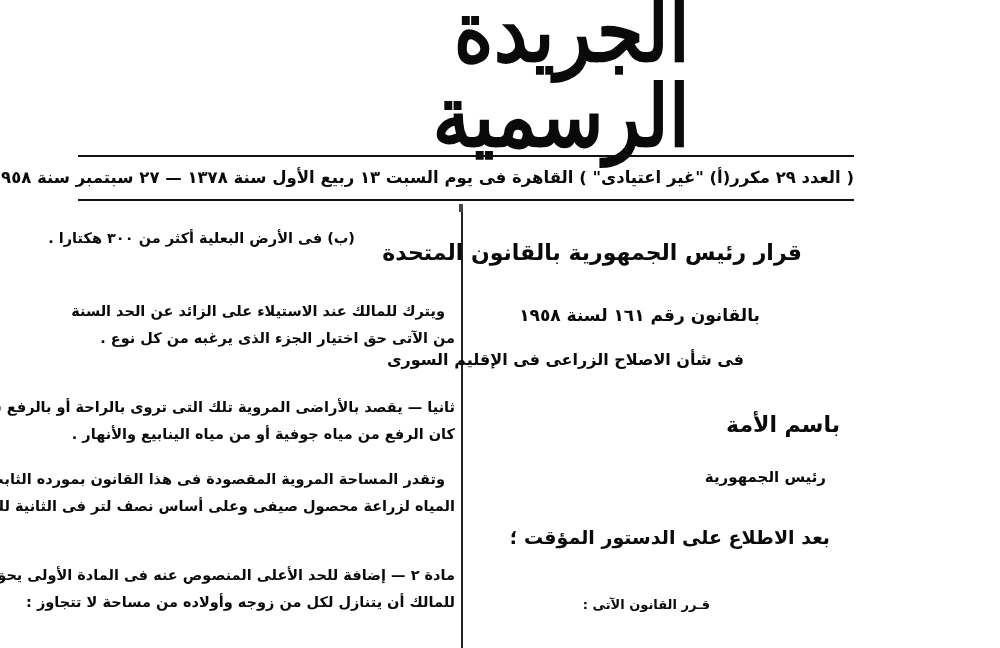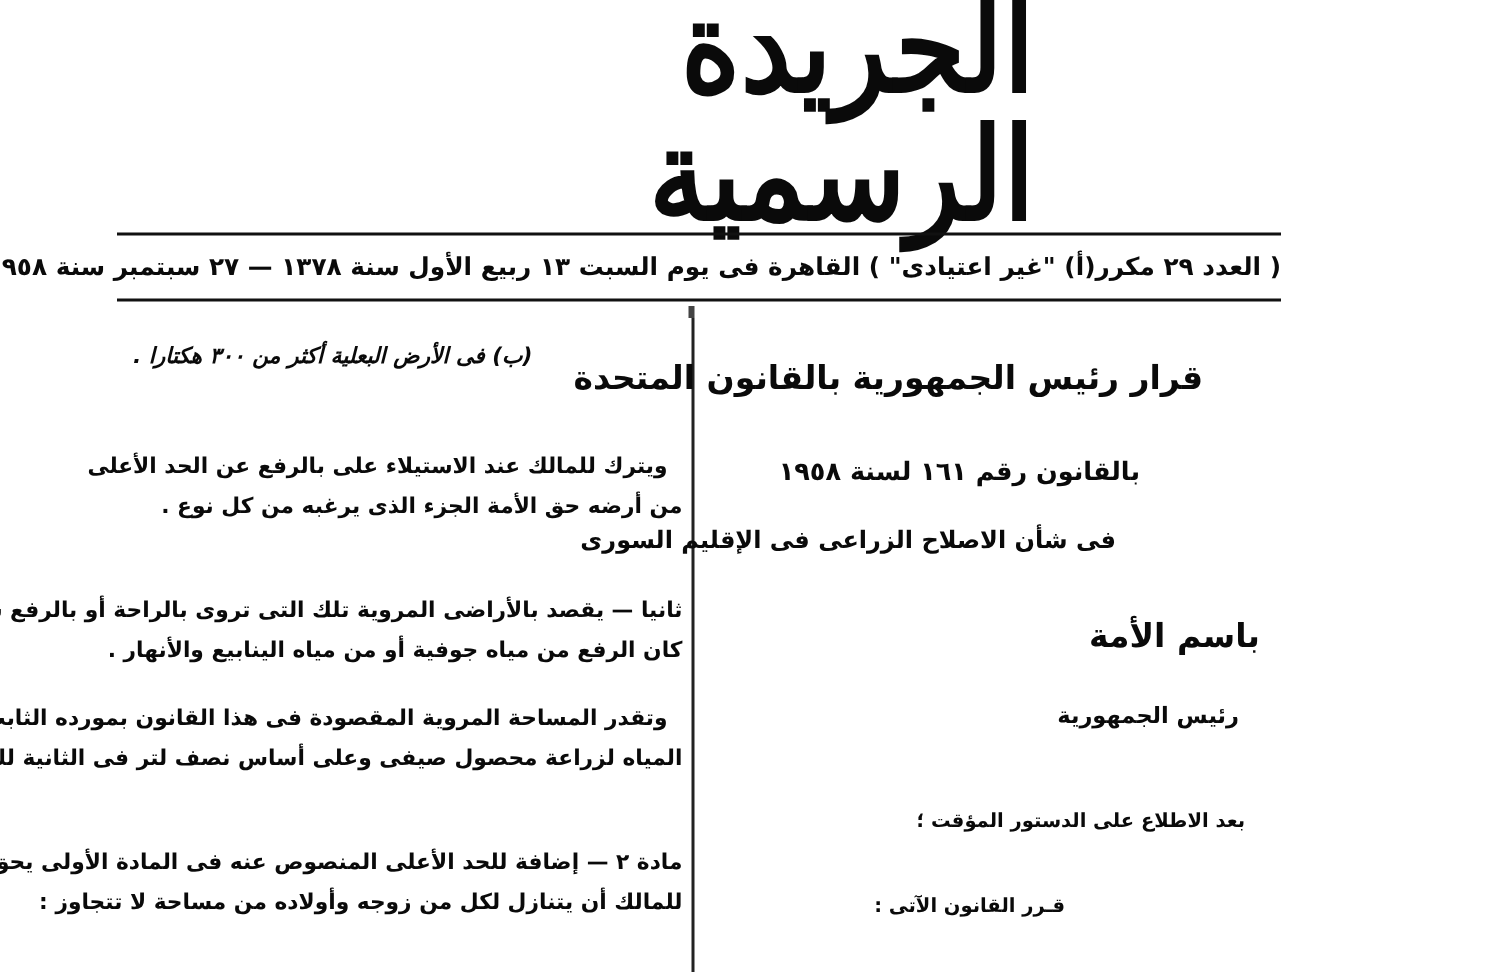--- a/index.html
+++ b/index.html
@@ -32,27 +32,27 @@
   }
   .divider-tick { position: absolute; left: 459px; top: 204px; width: 4px; height: 8px; background:#444; }
 
   .right-col { position: absolute; left: 470px; top: 210px; width: 380px; height: 438px; direction: rtl; }
   .right-col .line { position: absolute; white-space: nowrap; font-weight: bold; }
   .r-title { right: 48px; top: 30px; font-size: 22px; }
   .r-lawno { right: 90px; top: 95px; font-size: 17px; }
   .r-subject { right: 106px; top: 140px; font-size: 16px; }
   .r-nation { right: 10px; top: 202px; font-size: 22px; }
   .r-president { right: 24px; top: 258px; font-size: 15px; }
-  .r-preamble { right: 20px; top: 330px; font-size: 13px; }
+  .r-preamble { right: 20px; top: 316px; font-size: 19px; }
   .r-decree { right: 140px; top: 387px; font-size: 13px; }
 
   .left-col { position: absolute; left: 60px; top: 210px; width: 395px; height: 438px; direction: rtl; }
   .para { position: absolute; right: 0; width: 395px; font-weight: bold; font-size: 14.5px; line-height: 27px; }
   .para .ln { display: block; white-space: nowrap; }
-  .p1 { top: 15px; font-style: italic; }
+  .p1 { top: 15px; }
   .p1 .ln:first-child { padding-right: 60px; }
   .p1 .ln:last-child { padding-right: 100px; }
   .p2 { top: 88px; }
   .p2 .ln:first-child { padding-right: 10px; }
   .p3 { top: 184px; }
   .p4 { top: 256px; }
   .p4 .ln:first-child { padding-right: 10px; }
   .p5 { top: 352px; }
 </style>
 </head>
@@ -77,22 +77,22 @@
     <div class="line r-president">رئيس الجمهورية</div>
     <div class="line r-preamble">بعد الاطلاع على الدستور المؤقت ؛</div>
     <div class="line r-decree">قـرر القانون الآتى  :</div>
   </div>
 
   <div class="left-col">
     <div class="para p1">
       <span class="ln">(ب)  فى الأرض البعلية أكثر من ٣٠٠ هكتارا  .</span>
     </div>
     <div class="para p2">
-      <span class="ln">ويترك للمالك عند الاستيلاء على بالرفع عن الحد الأعلى</span>
-      <span class="ln">من أرضه حق الأمة الجزء الذى يرغبه من كل نوع  .</span>
+      <span class="ln">ويترك للمالك عند الاستيلاء على الزائد عن الحد السنة</span>
+      <span class="ln">من الآتى حق اختيار الجزء الذى يرغبه من كل نوع  .</span>
     </div>
     <div class="para p3">
       <span class="ln">ثانيا — يقصد بالأراضى المروية تلك التى تروى بالراحة أو بالرفع سواء</span>
       <span class="ln">كان الرفع من مياه جوفية أو من مياه الينابيع والأنهار  .</span>
     </div>
     <div class="para p4">
       <span class="ln">وتقدر المساحة المروية المقصودة فى هذا القانون بمورده الثابت من</span>
       <span class="ln">المياه لزراعة محصول صيفى وعلى أساس نصف لتر فى الثانية للهكتار  .</span>
     </div>
     <div class="para p5">

